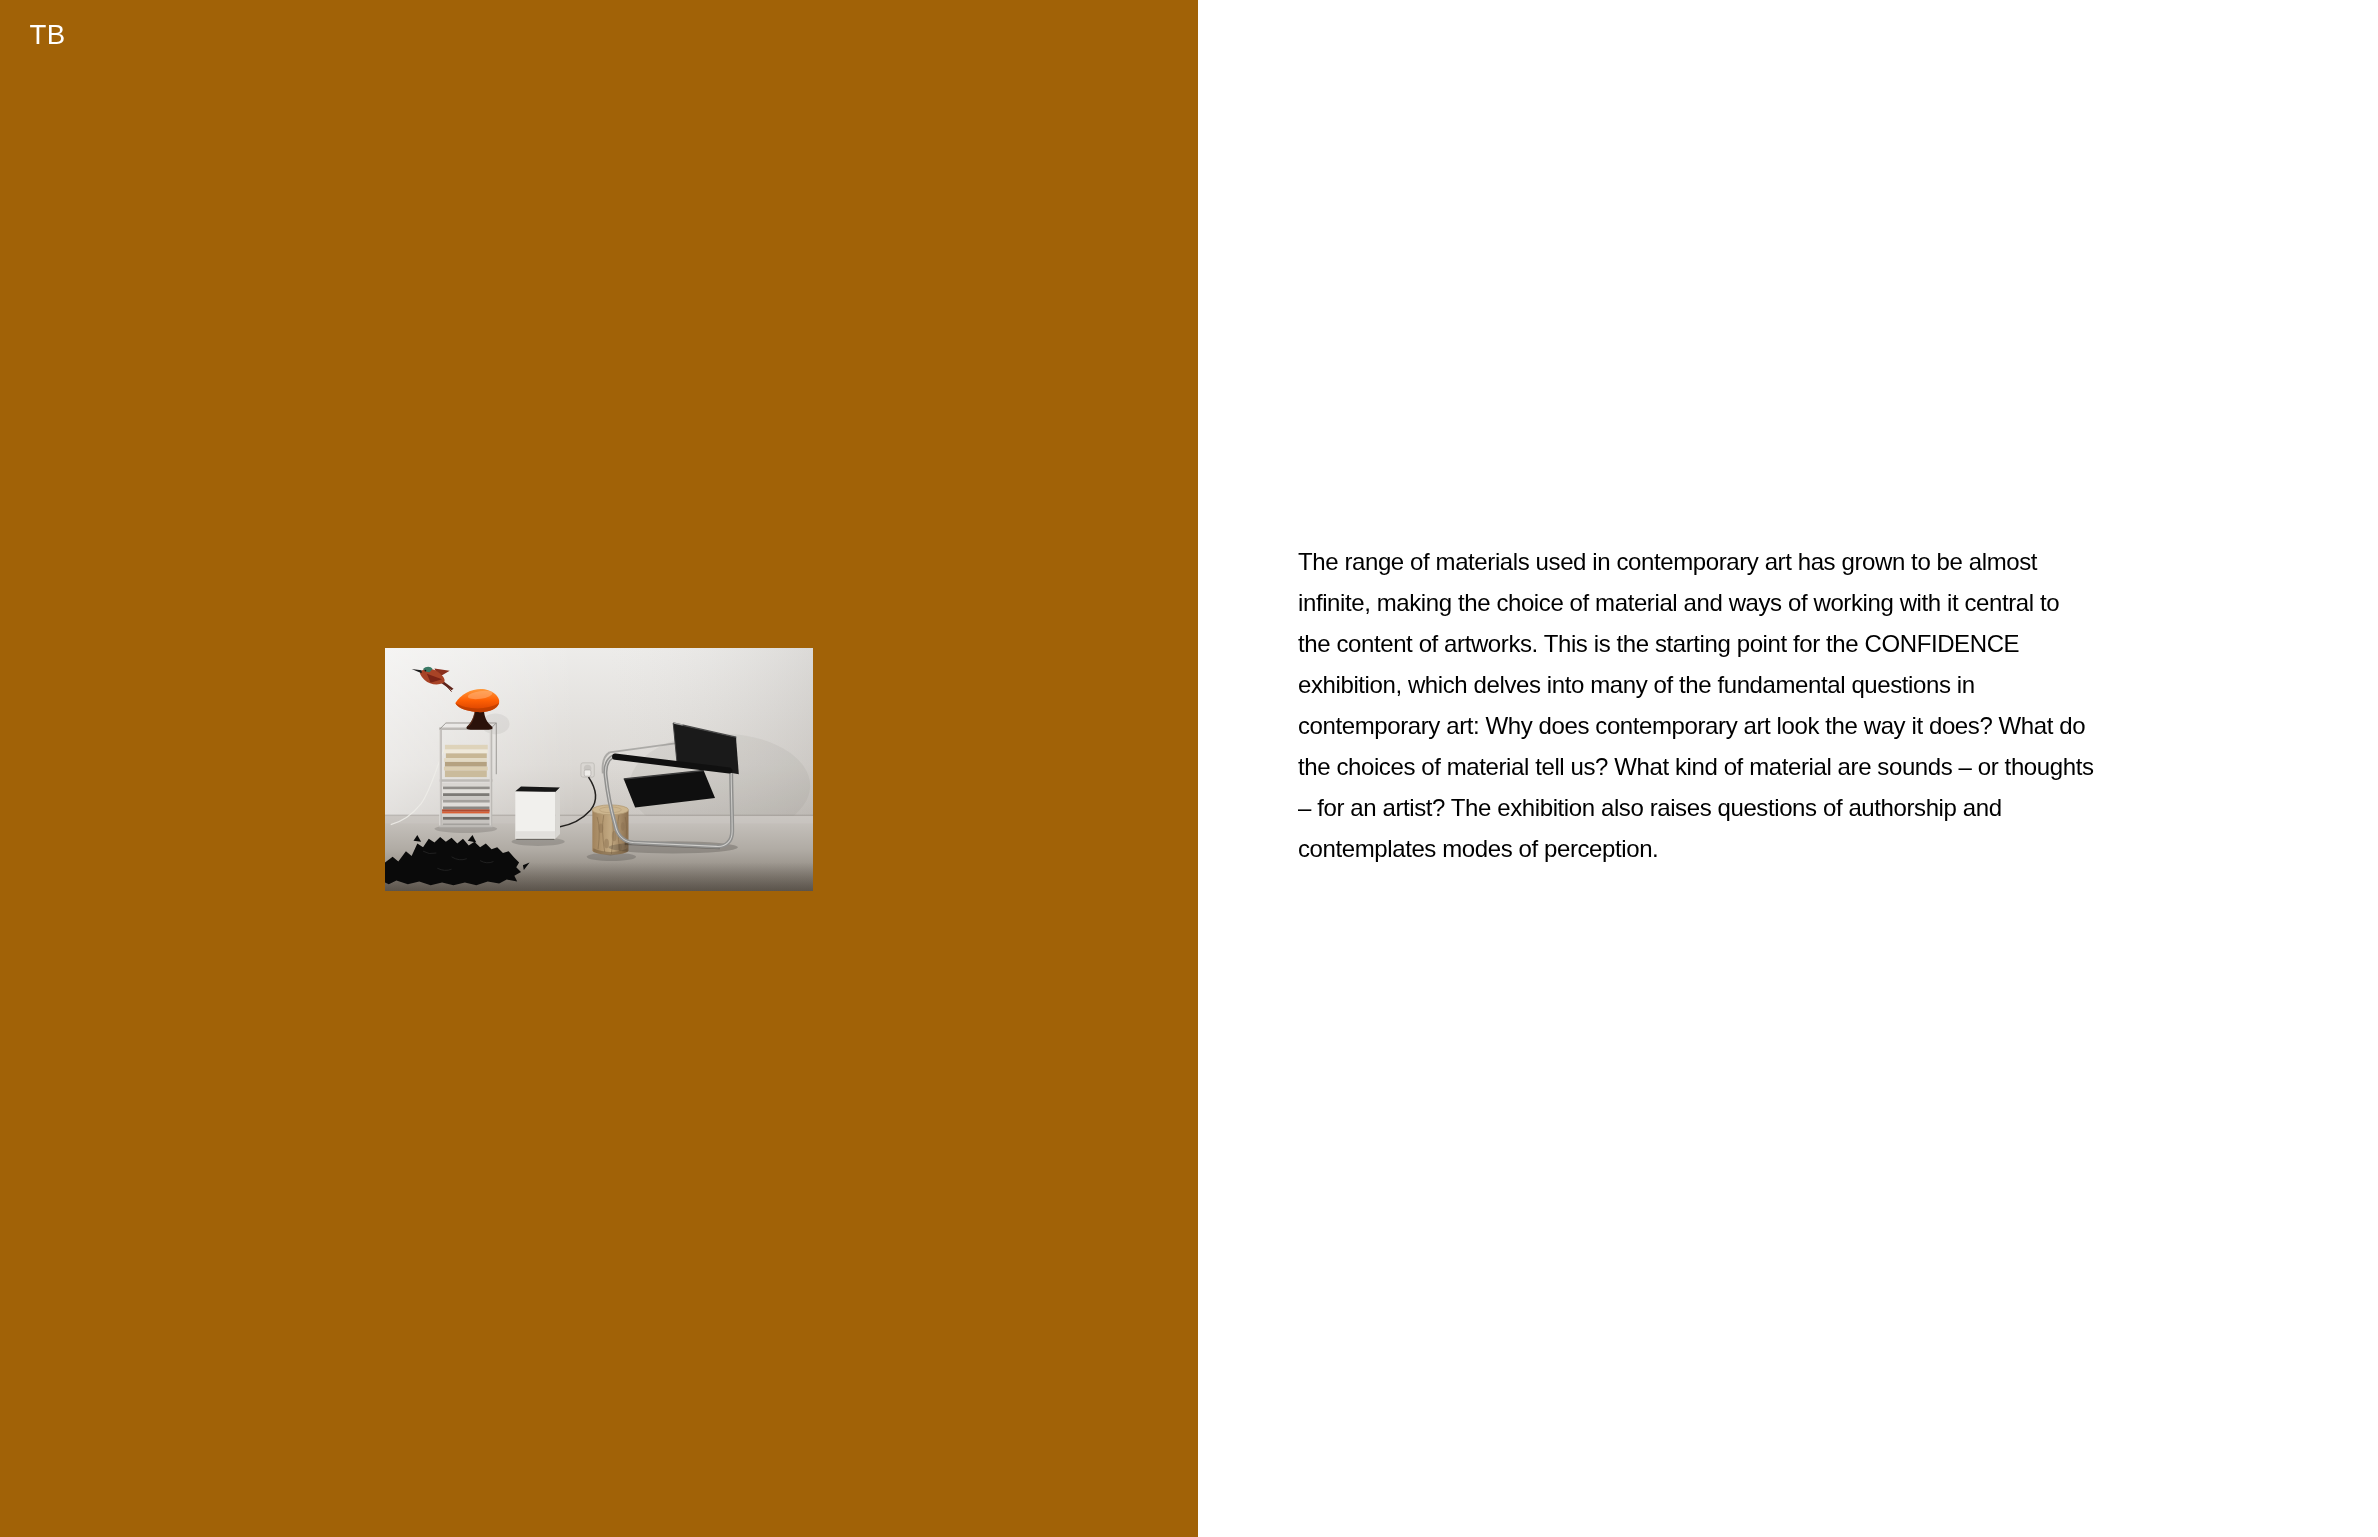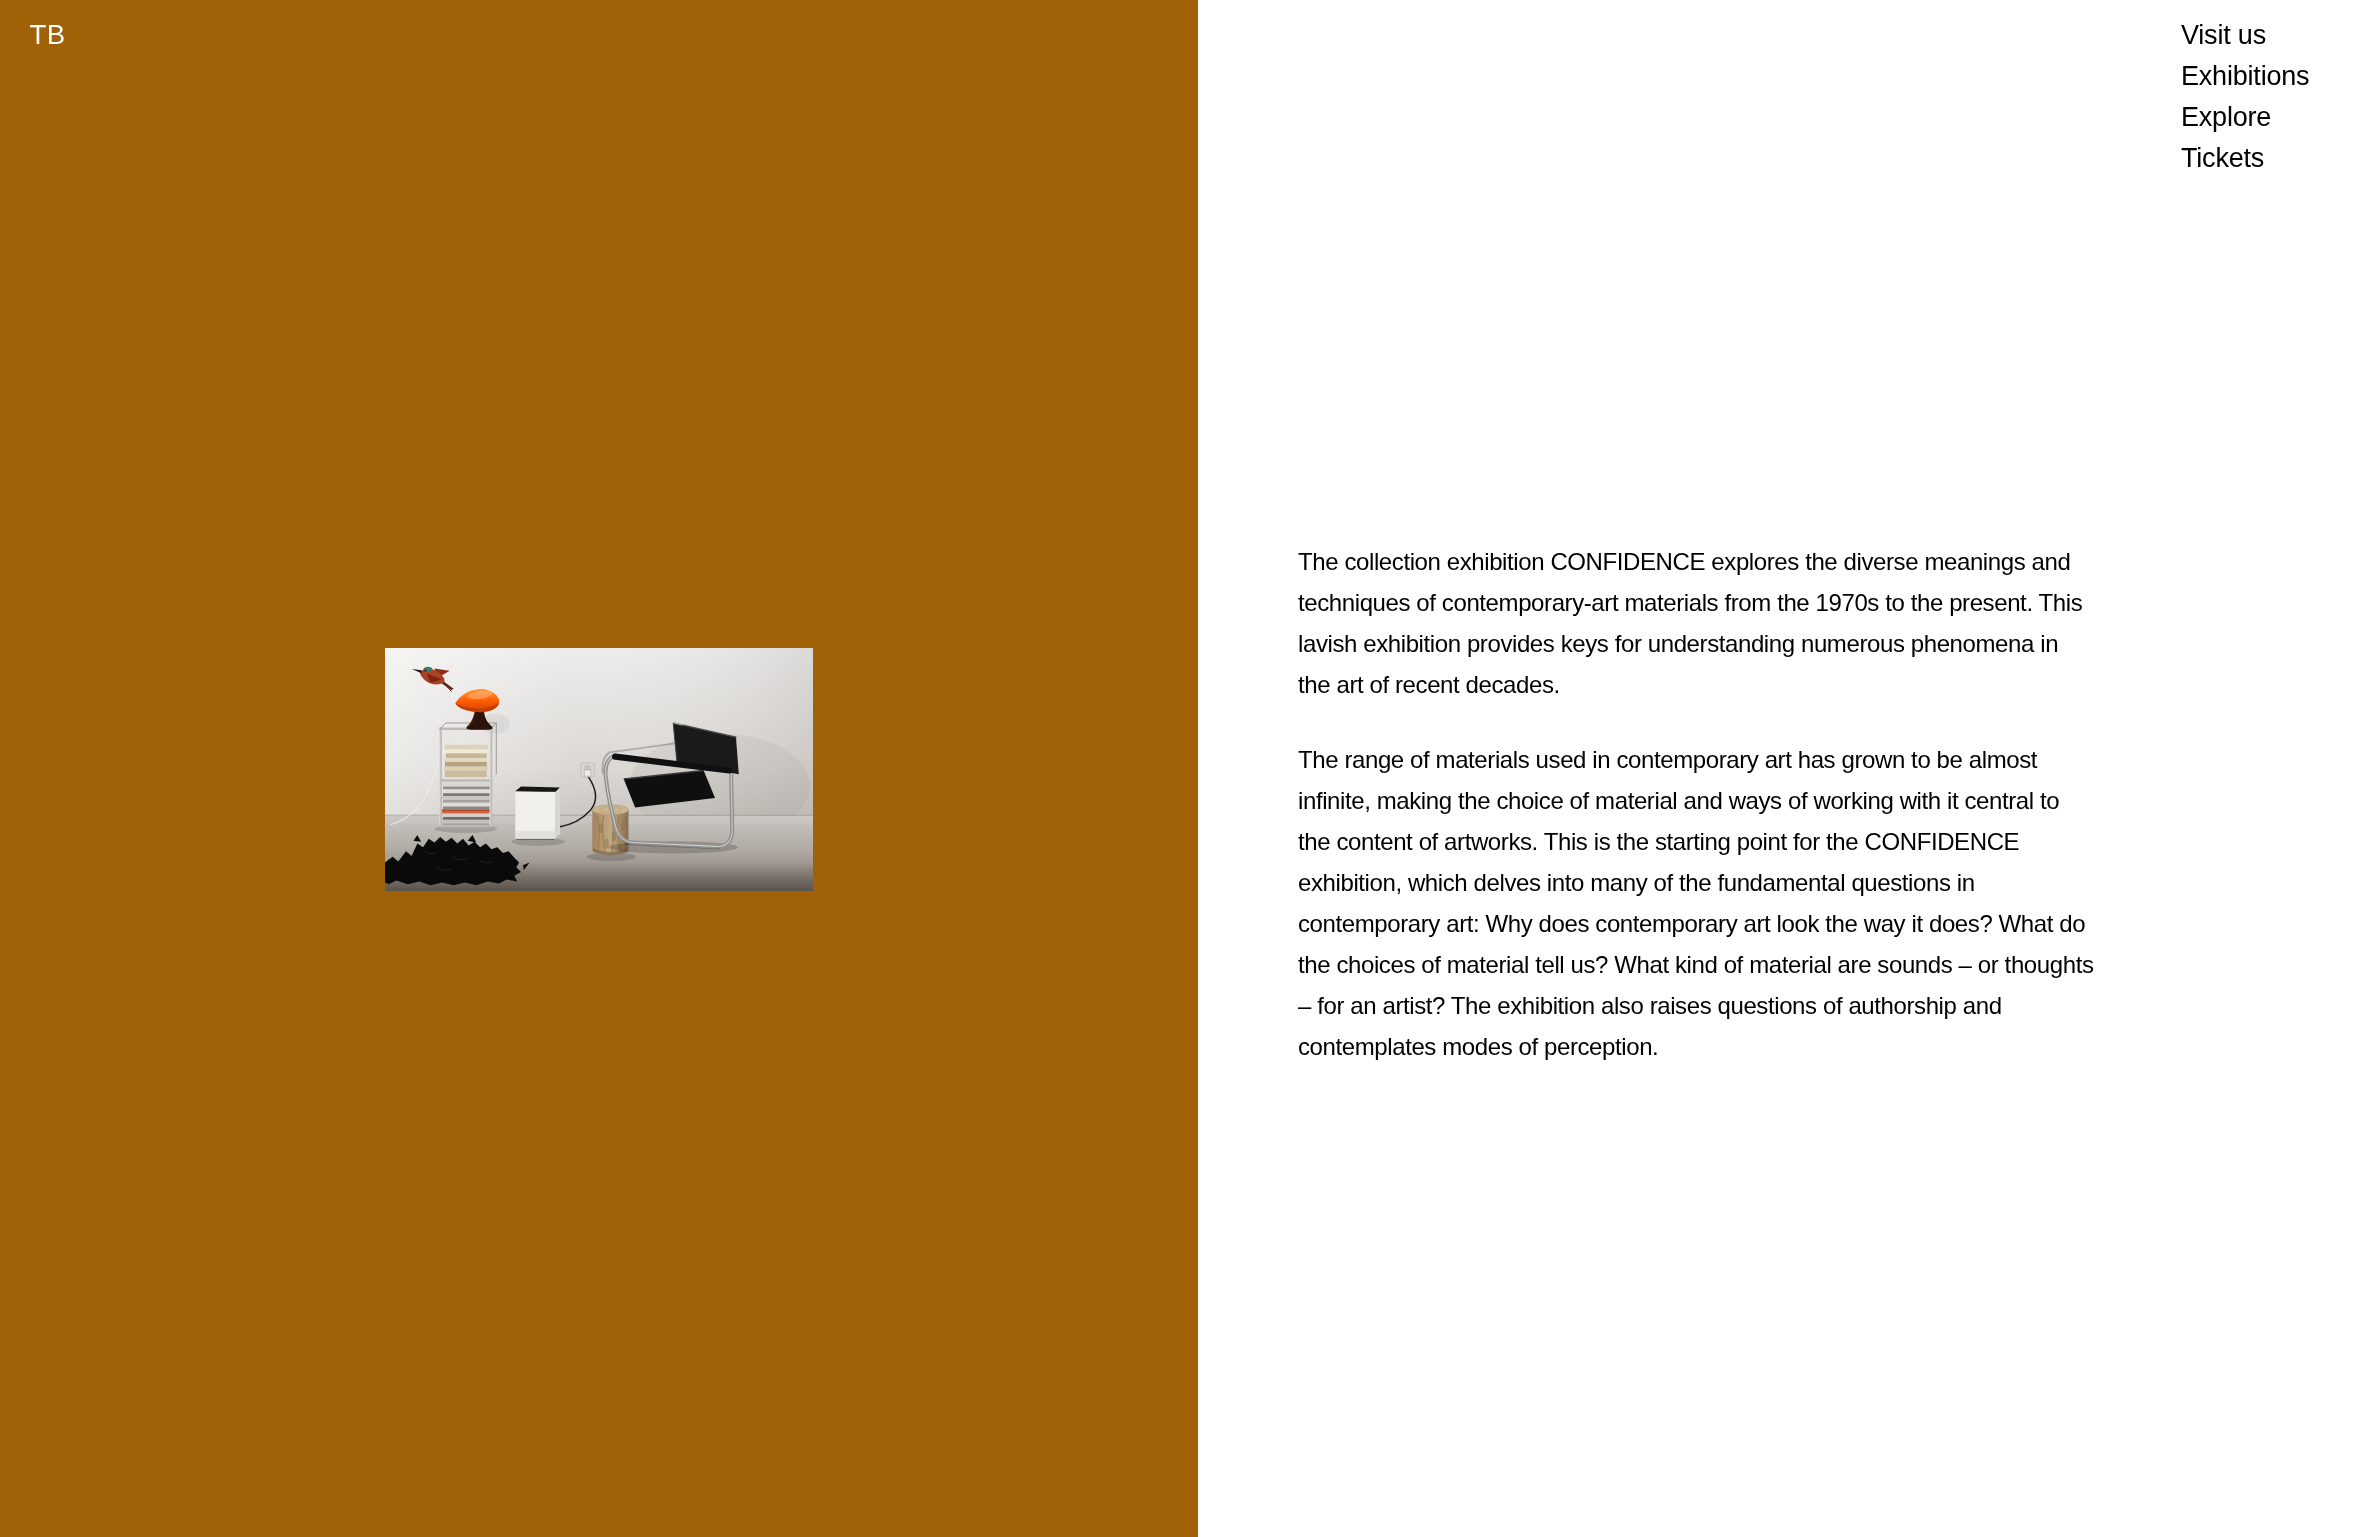--- a/index.html
+++ b/index.html
@@ -256,32 +256,22 @@
             <path d="M40 214 q6 4 14 2"></path>
             <path d="M70 220 q8 5 16 2"></path>
             <path d="M100 224 q7 4 14 1"></path>
             <path d="M55 232 q8 4 15 1"></path>
           </g>
         </g>
       </svg>
     </figure>
   </div>
 
-  <nav class="main-nav">
-    <a>Visit us</a>
-    <a>Exhibitions</a>
-    <a>Explore</a>
-    <a>Tickets</a>
-  </nav>
 
   <article class="article">
-    <p>The collection exhibition CONFIDENCE explores the diverse meanings and
-techniques of contemporary-art materials from the 1970s to the present. This
-lavish exhibition provides keys for understanding numerous phenomena in
-the art of recent decades.</p>
     <p>The range of materials used in contemporary art has grown to be almost
 infinite, making the choice of material and ways of working with it central to
 the content of artworks. This is the starting point for the CONFIDENCE
 exhibition, which delves into many of the fundamental questions in
 contemporary art: Why does contemporary art look the way it does? What do
 the choices of material tell us? What kind of material are sounds – or thoughts
 – for an artist? The exhibition also raises questions of authorship and
 contemplates modes of perception.</p>
   </article>
 

